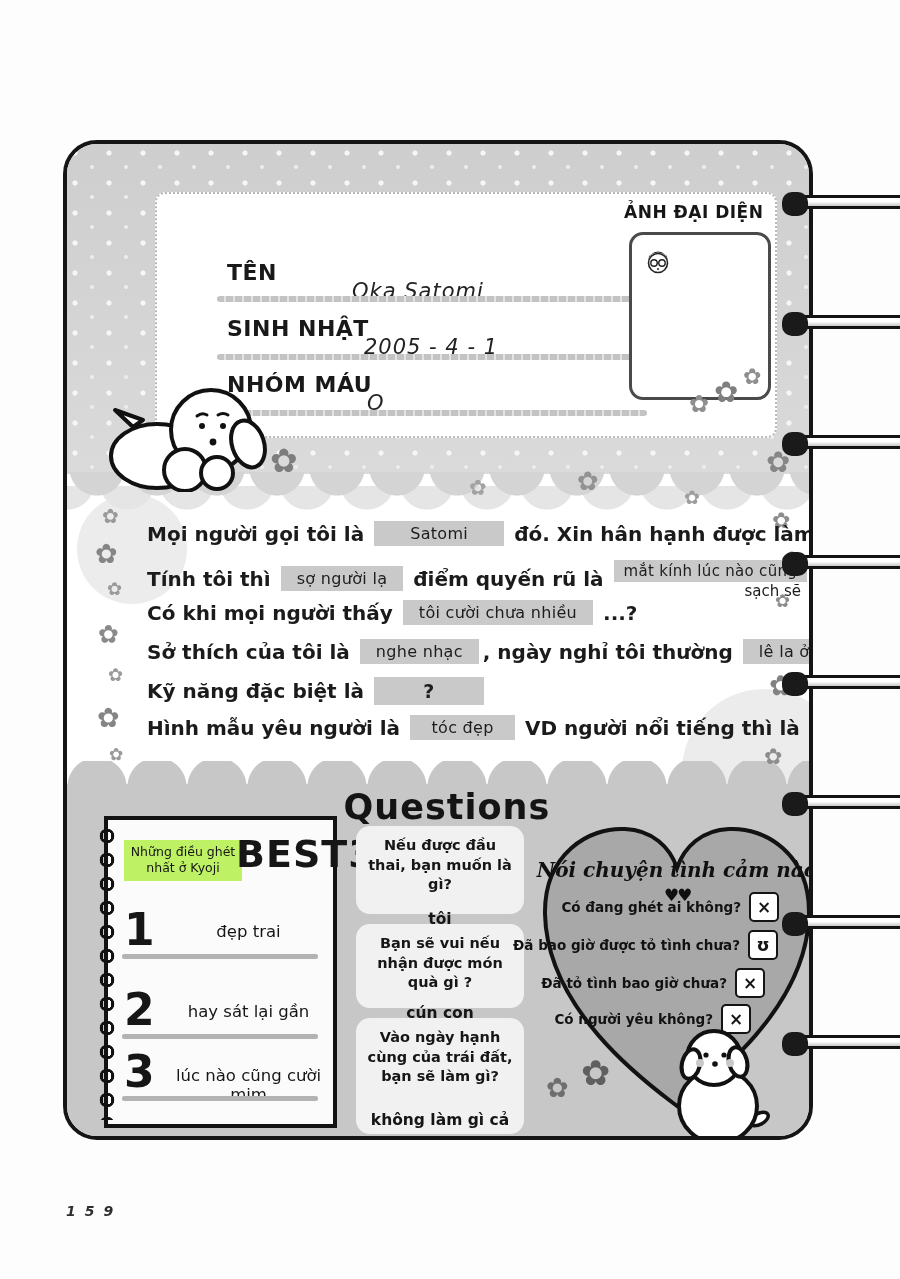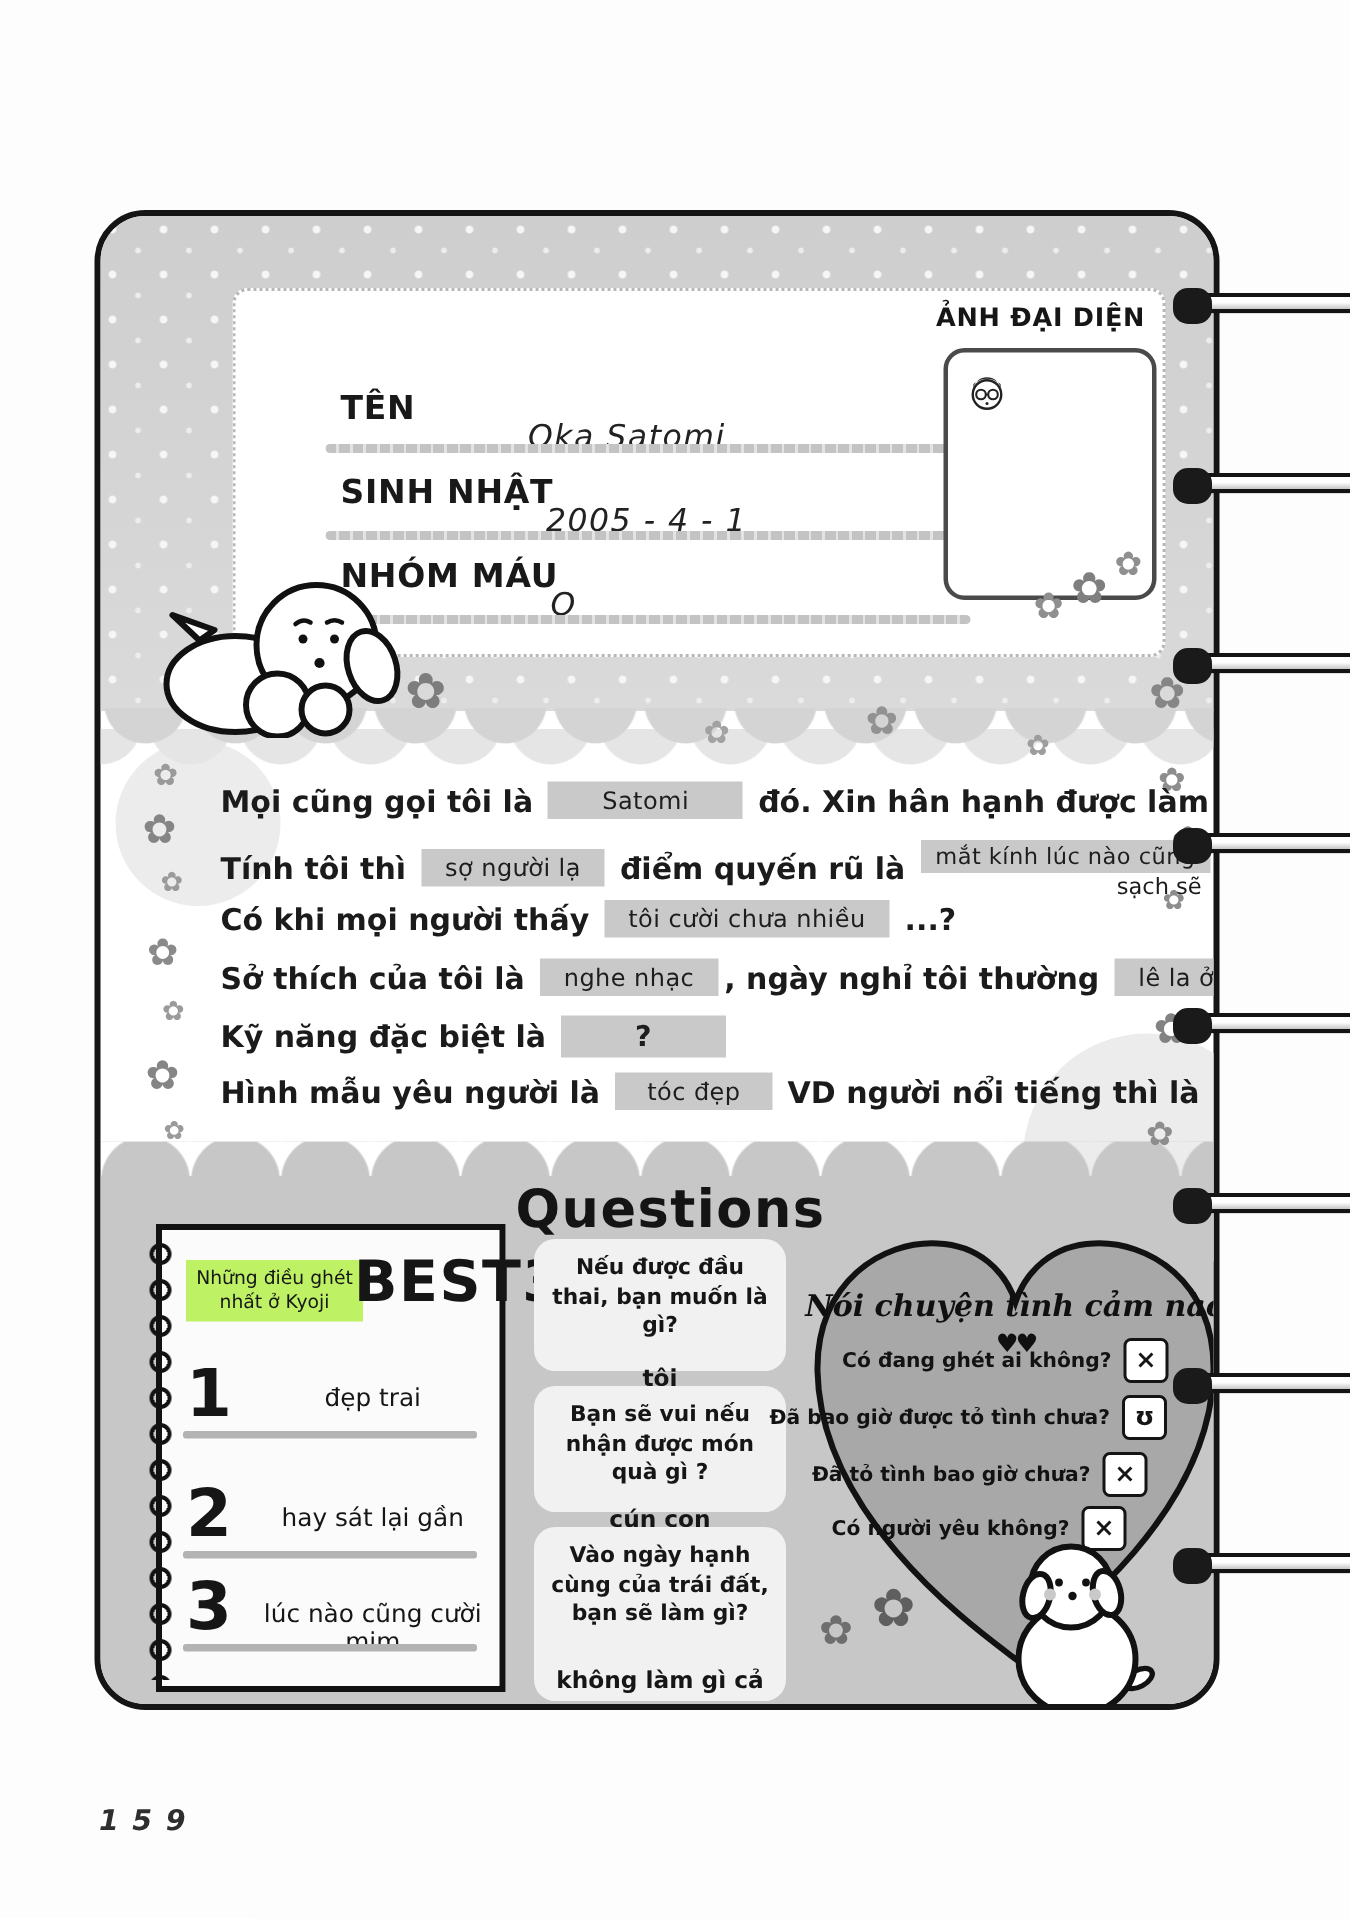--- a/index.html
+++ b/index.html
@@ -102,21 +102,21 @@
   .love-hearts{font-family:"DejaVu Sans",sans-serif;font-style:normal;font-size:17px;letter-spacing:-2px;}
   .love-row{position:absolute;display:flex;align-items:center;gap:8px;z-index:3;}
   .love-q{font-size:13.5px;font-weight:700;color:#121212;white-space:nowrap;}
   .love-box{
     width:30px;height:30px;background:#fff;border:2.5px solid #141414;border-radius:5px;
     display:flex;align-items:center;justify-content:center;font-size:17px;font-weight:700;
   }
   .sit-dog{position:absolute;left:129px;top:216px;z-index:4;}
   
   .page-number{
-    position:absolute;left:66px;top:1203px;font-size:19px;font-style:italic;
+    position:absolute;left:66px;top:1203px;font-size:14px;font-style:italic;
     letter-spacing:9px;color:#2e2e2e;font-weight:700;
   }
   .lying-dog{position:absolute;left:38px;top:238px;z-index:6;}
   .mini-face{position:absolute;left:12px;top:10px;}
 </style>
 </head>
 <body>
 
 <div class="canvas">
 
@@ -215,21 +215,21 @@
     <span class="flower" style="left:702px;top:528px;font-size:28px;color:#828282">✿</span>
     <span class="flower" style="left:697px;top:602px;font-size:22px;color:#8d8d8d">✿</span>
 
     <span class="flower" style="left:203px;top:300px;font-size:33px;color:#7d7d7d">✿</span>
     <span class="flower" style="left:402px;top:334px;font-size:21px;color:#a2a2a2">✿</span>
     <span class="flower" style="left:510px;top:324px;font-size:26px;color:#929292">✿</span>
     <span class="flower" style="left:617px;top:344px;font-size:19px;color:#9d9d9d">✿</span>
     <span class="flower" style="left:699px;top:304px;font-size:29px;color:#868686">✿</span>
 
     <div class="stmt" style="top:377px">
-      <span>Mọi cũng gọi tôi là</span>
+      <span>Mọi người gọi tôi là</span>
       <span class="chip" style="min-width:130px">Satomi</span>
       <span>đó. Xin hân hạnh được làm quen</span>
 
     </div>
 
     <div class="stmt" style="top:413px">
       <span>Tính tôi thì</span>
       <span class="chip" style="min-width:120px">sợ người lạ</span>
       <span>điểm quyến rũ là</span>
       <span class="chip2wrap">

